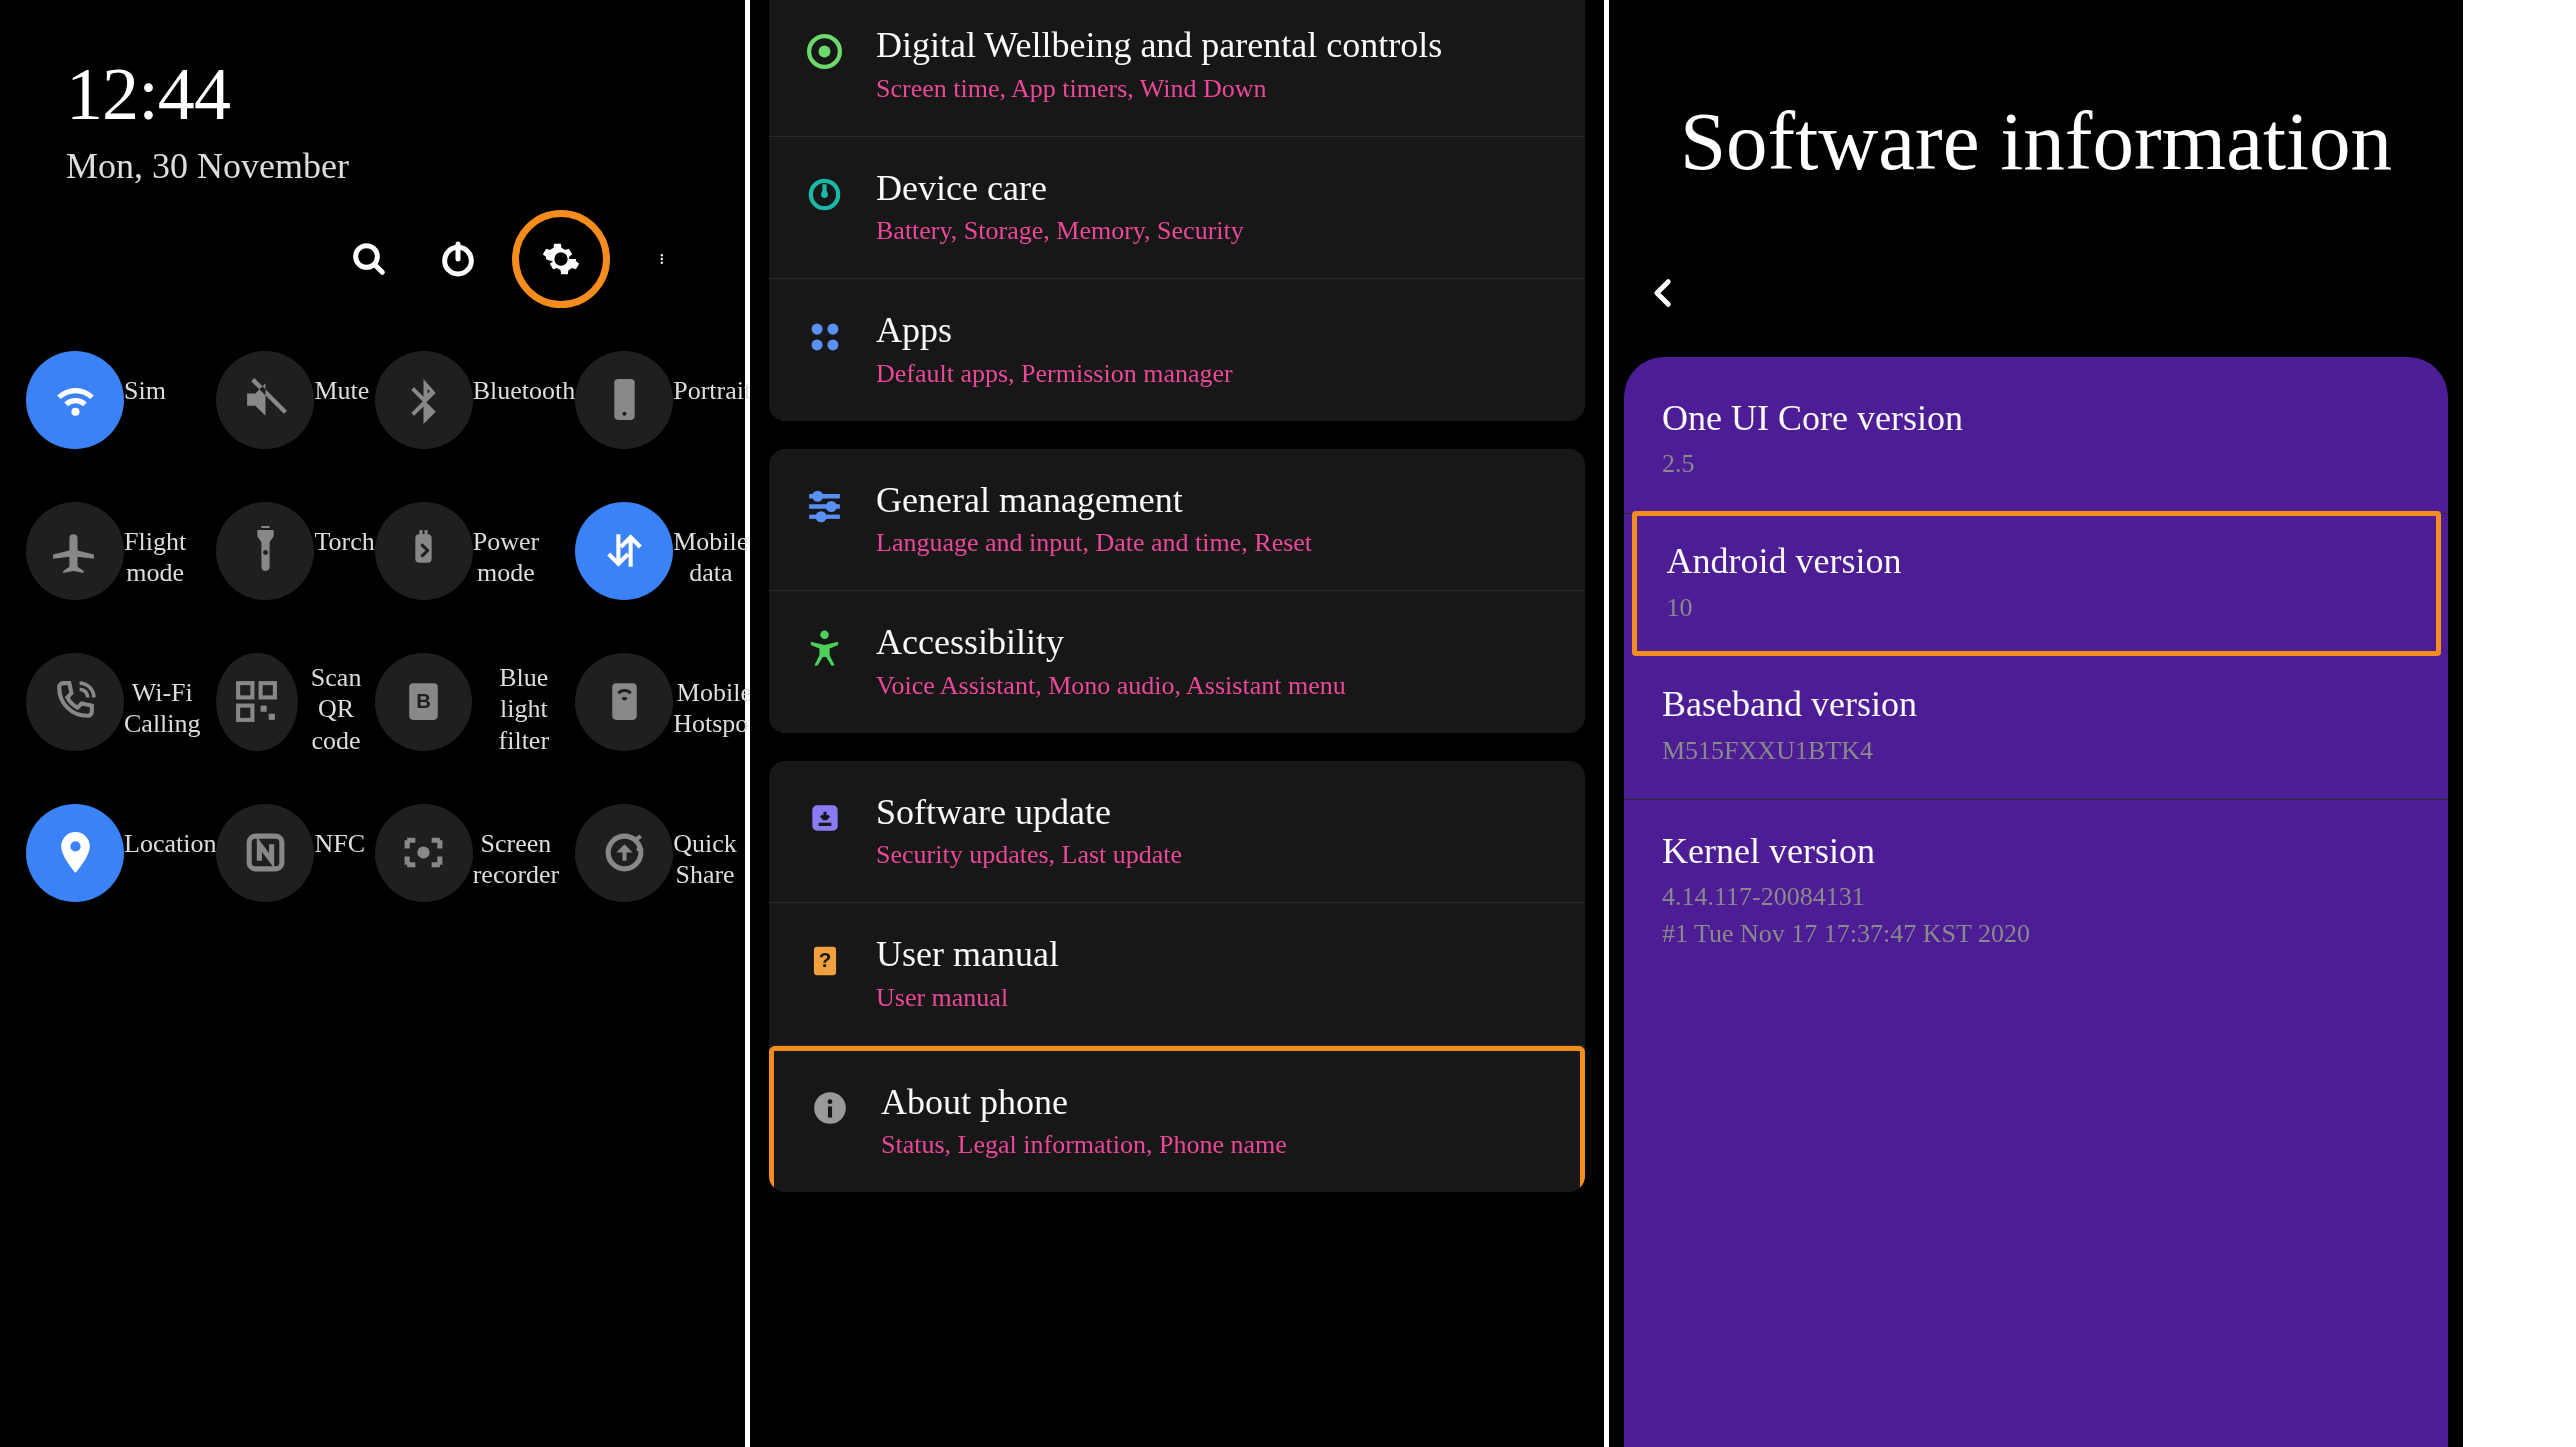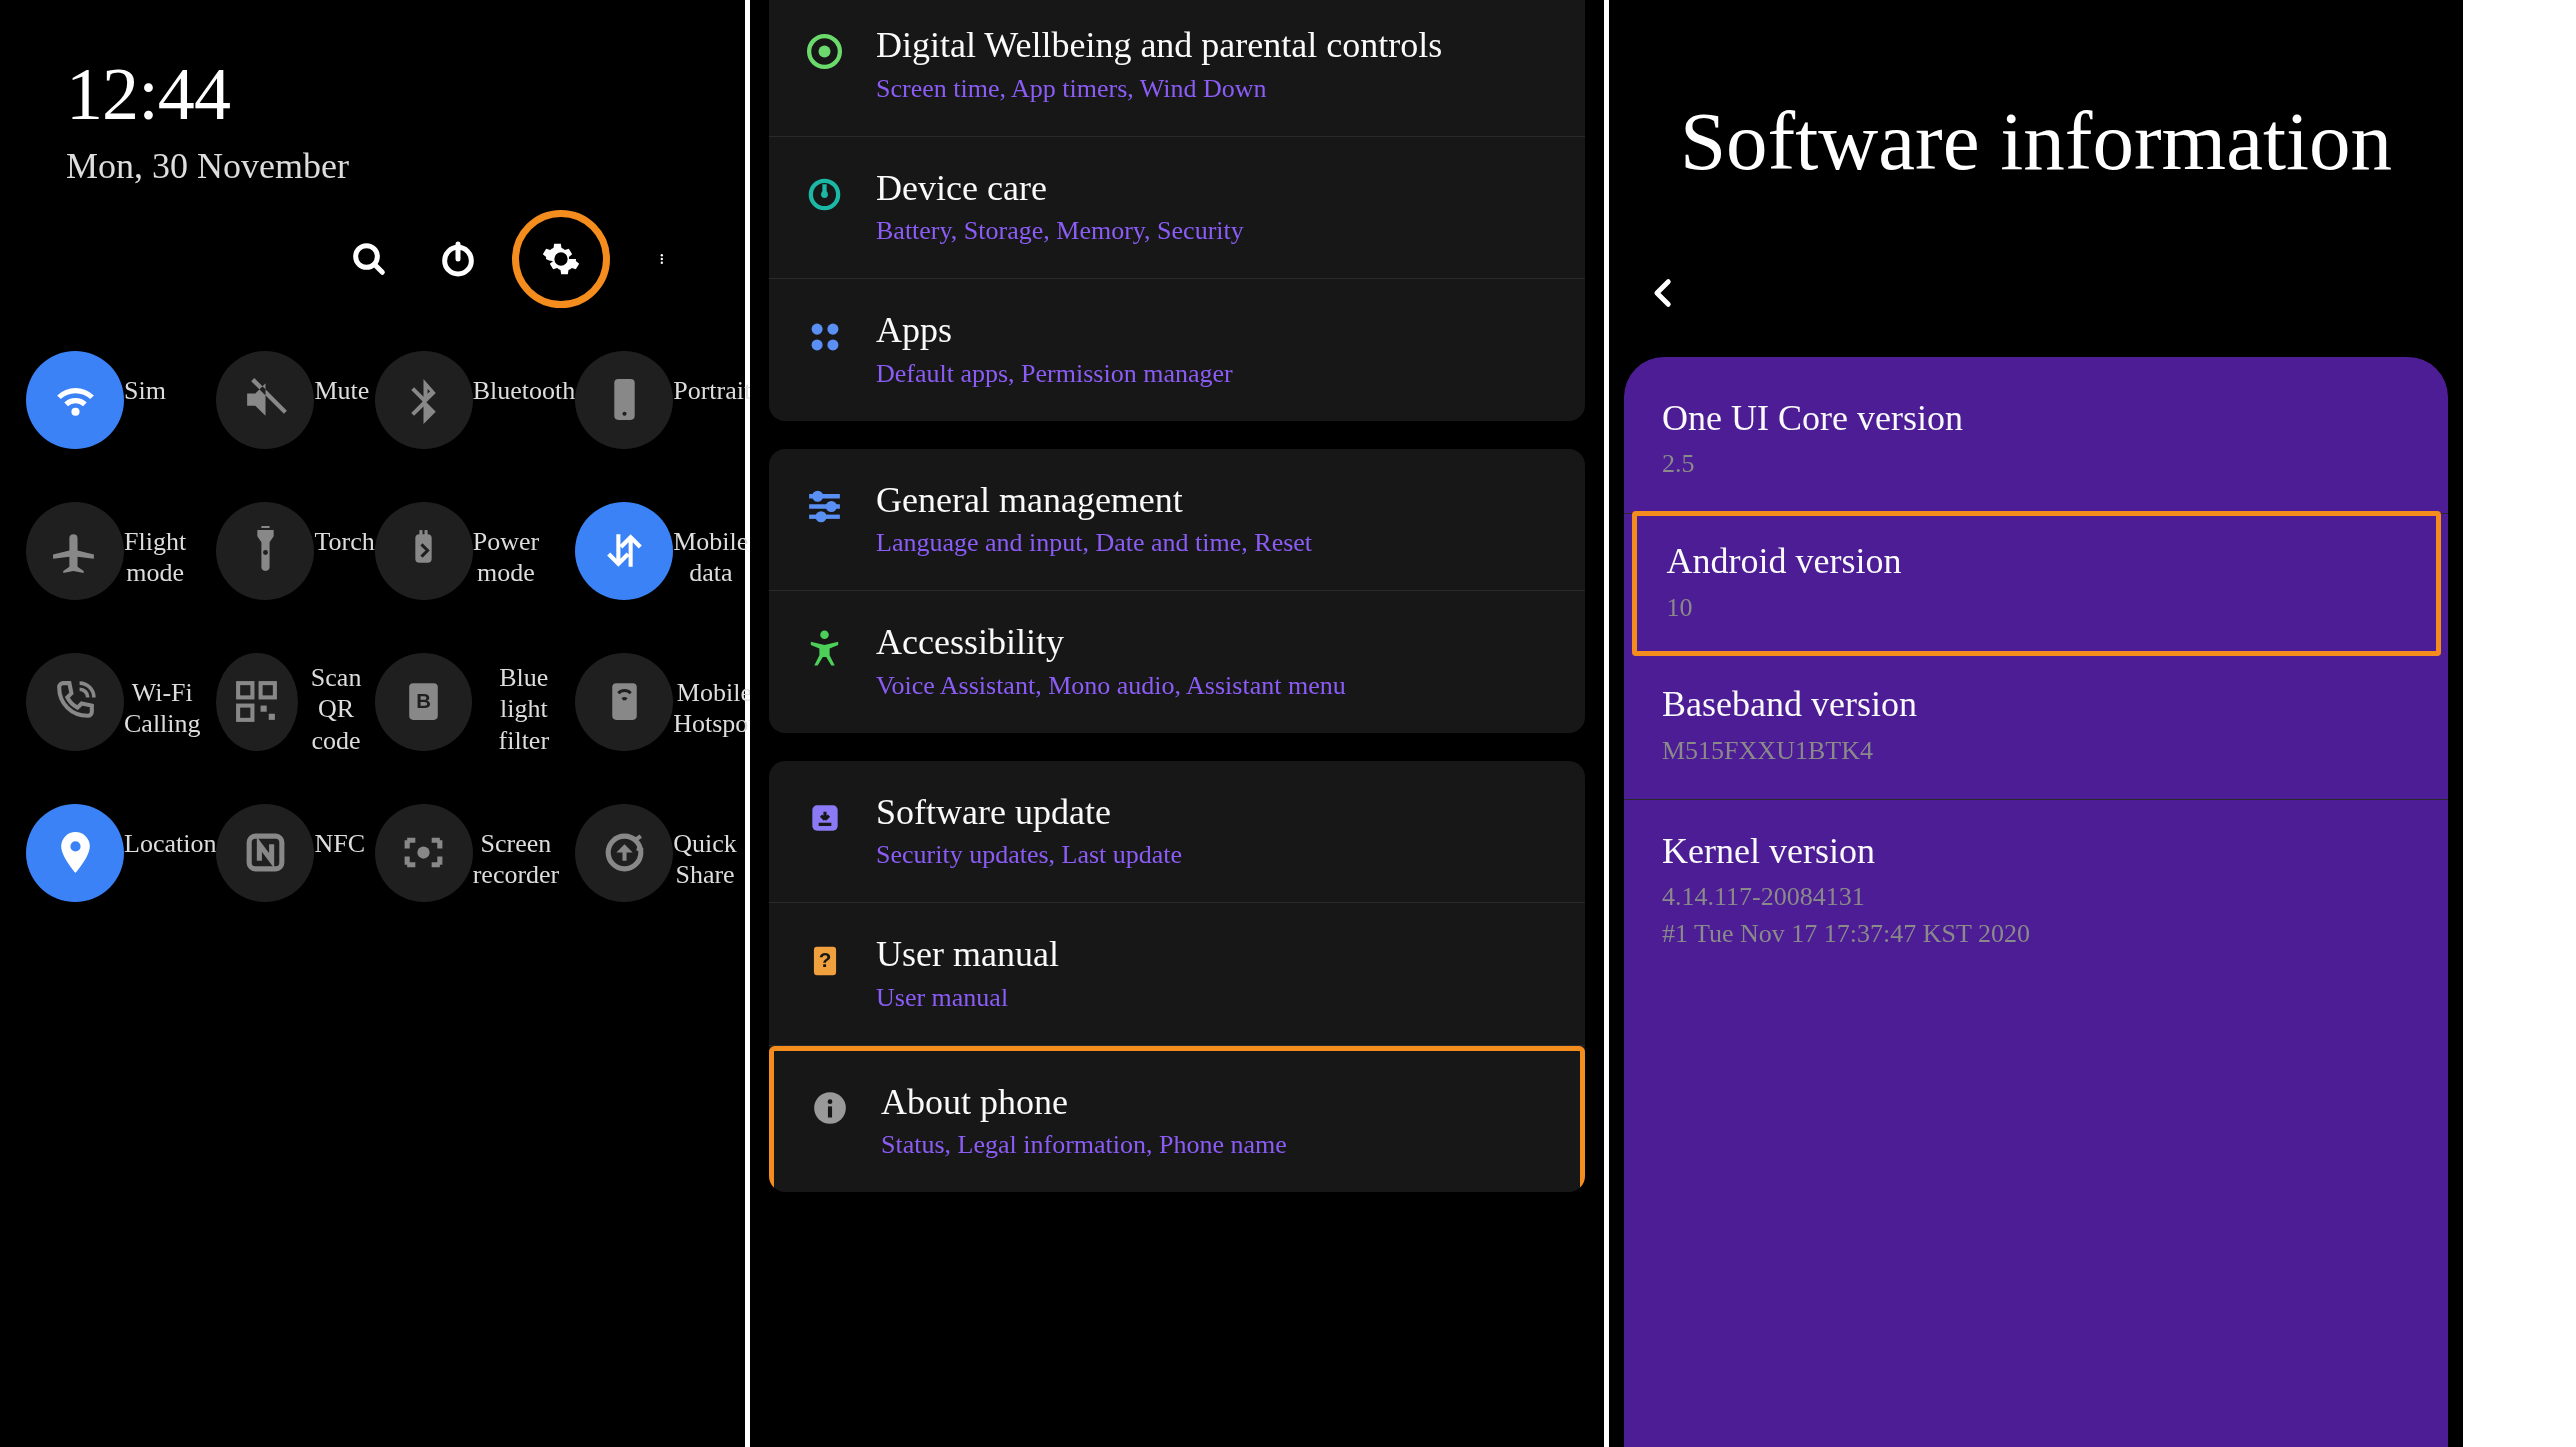--- a/index.html
+++ b/index.html
@@ -92,21 +92,21 @@
   }
   .row:last-child { border-bottom: none; }
   .row-icon {
     width: 47px; height: 47px;
     display: flex; align-items: center; justify-content: center;
     flex-shrink: 0;
     margin-top: 3.8px;
   }
   .row-text { flex: 1; }
   .row-title { font-size: 36px; color: #fafafa; margin-bottom: 5.7px; }
-  .row-sub { font-size: 26px; color: #8b5cf6; line-height: 1.3; }
+  .row-sub { font-size: 26px; color: #ec4899; line-height: 1.3; }
   .highlight-rect {
     border: 5.7px solid #f48c1e;
     border-radius: 5.7px;
   }
 
   
   .swinfo-header {
     text-align: center;
     padding: 94px 38px 57px;
   }

